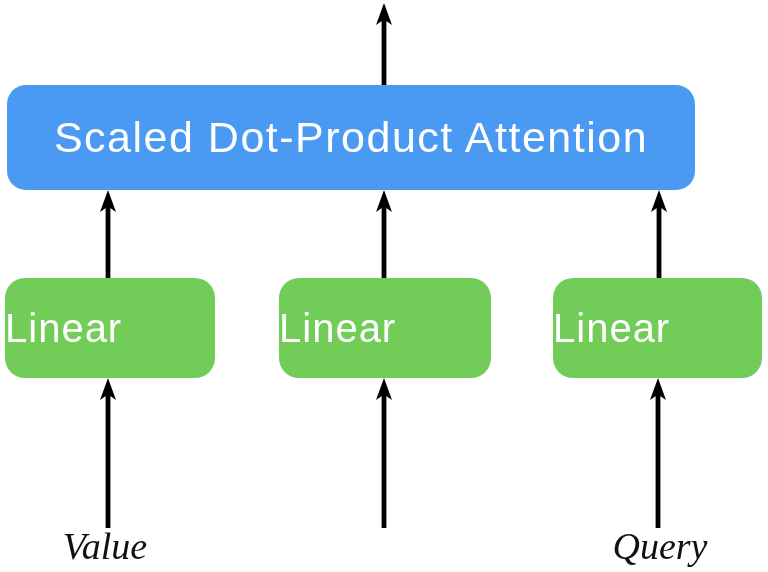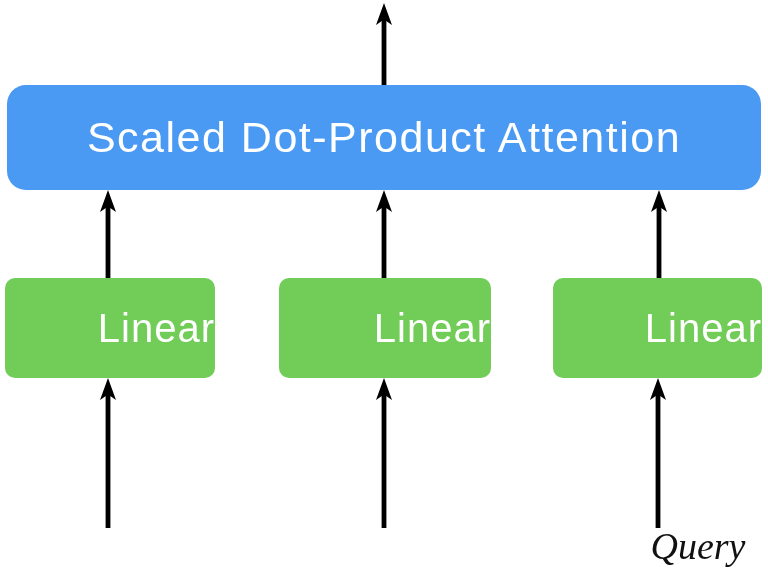--- a/index.html
+++ b/index.html
@@ -18,44 +18,44 @@
     position: relative;
     width: 768px;
     height: 572px;
     background: var(--background);
     overflow: hidden;
   }
   .attention-box {
     position: absolute;
     left: 7px;
     top: 85px;
-    width: 754px;
+    width: 688px;
     height: 105px;
     background: var(--attention-blue);
     border-radius: 19px;
     display: flex;
     align-items: center;
     justify-content: center;
   }
   .attention-box .box-label {
     color: #ffffff;
     font-size: 43px;
     letter-spacing: 1.5px;
     font-weight: normal;
     white-space: nowrap;
   }
   .linear-box {
     position: absolute;
     top: 278px;
     height: 100px;
     background: var(--linear-green);
-    border-radius: 10px;
+    border-radius: 20px;
     display: flex;
     align-items: center;
-    justify-content: flex-end;
+    justify-content: flex-start;
   }
   .linear-box .box-label {
     color: #ffffff;
     font-size: 40px;
     letter-spacing: 1px;
     white-space: nowrap;
   }
   .linear-v { left: 5px;   width: 210px; }
   .linear-k { left: 279px; width: 212px; }
   .linear-q { left: 553px; width: 209px; }
@@ -74,21 +74,21 @@
     top: 524px;
     transform: translateX(-50%);
     font-family: "Liberation Serif", serif;
     font-style: italic;
     font-size: 38px;
     color: var(--label-black);
     white-space: nowrap;
   }
   .label-value { left: 105px; }
   .label-key   { left: 385px; }
-  .label-query { left: 698px; }
+  .label-query { left: 660px; }
 </style>
 </head>
 <body>
 
 <div class="stage">
 
   <span class="arrow" style="left:374px; top:3px; height:82px;">
     <svg viewBox="0 0 20 82" preserveAspectRatio="none" aria-hidden="true">
       <rect class="shaft" x="7.6" y="14" width="4.8" height="68"></rect>
       <polygon class="head" points="10,0 18,22 10,16.5 2,22"></polygon>
@@ -140,15 +140,16 @@
       <polygon class="head" points="10,0 18,22 10,16.5 2,22"></polygon>
     </svg>
   </span>
   <span class="arrow" style="left:648px; top:378px; height:150px;">
     <svg viewBox="0 0 20 150" preserveAspectRatio="none" aria-hidden="true">
       <rect class="shaft" x="7.6" y="14" width="4.8" height="136"></rect>
       <polygon class="head" points="10,0 18,22 10,16.5 2,22"></polygon>
     </svg>
   </span>
 
+  <span class="io-label label-value">Value</span>
   <span class="io-label label-query">Query</span>
 
 </div>
 
 </body></html>

